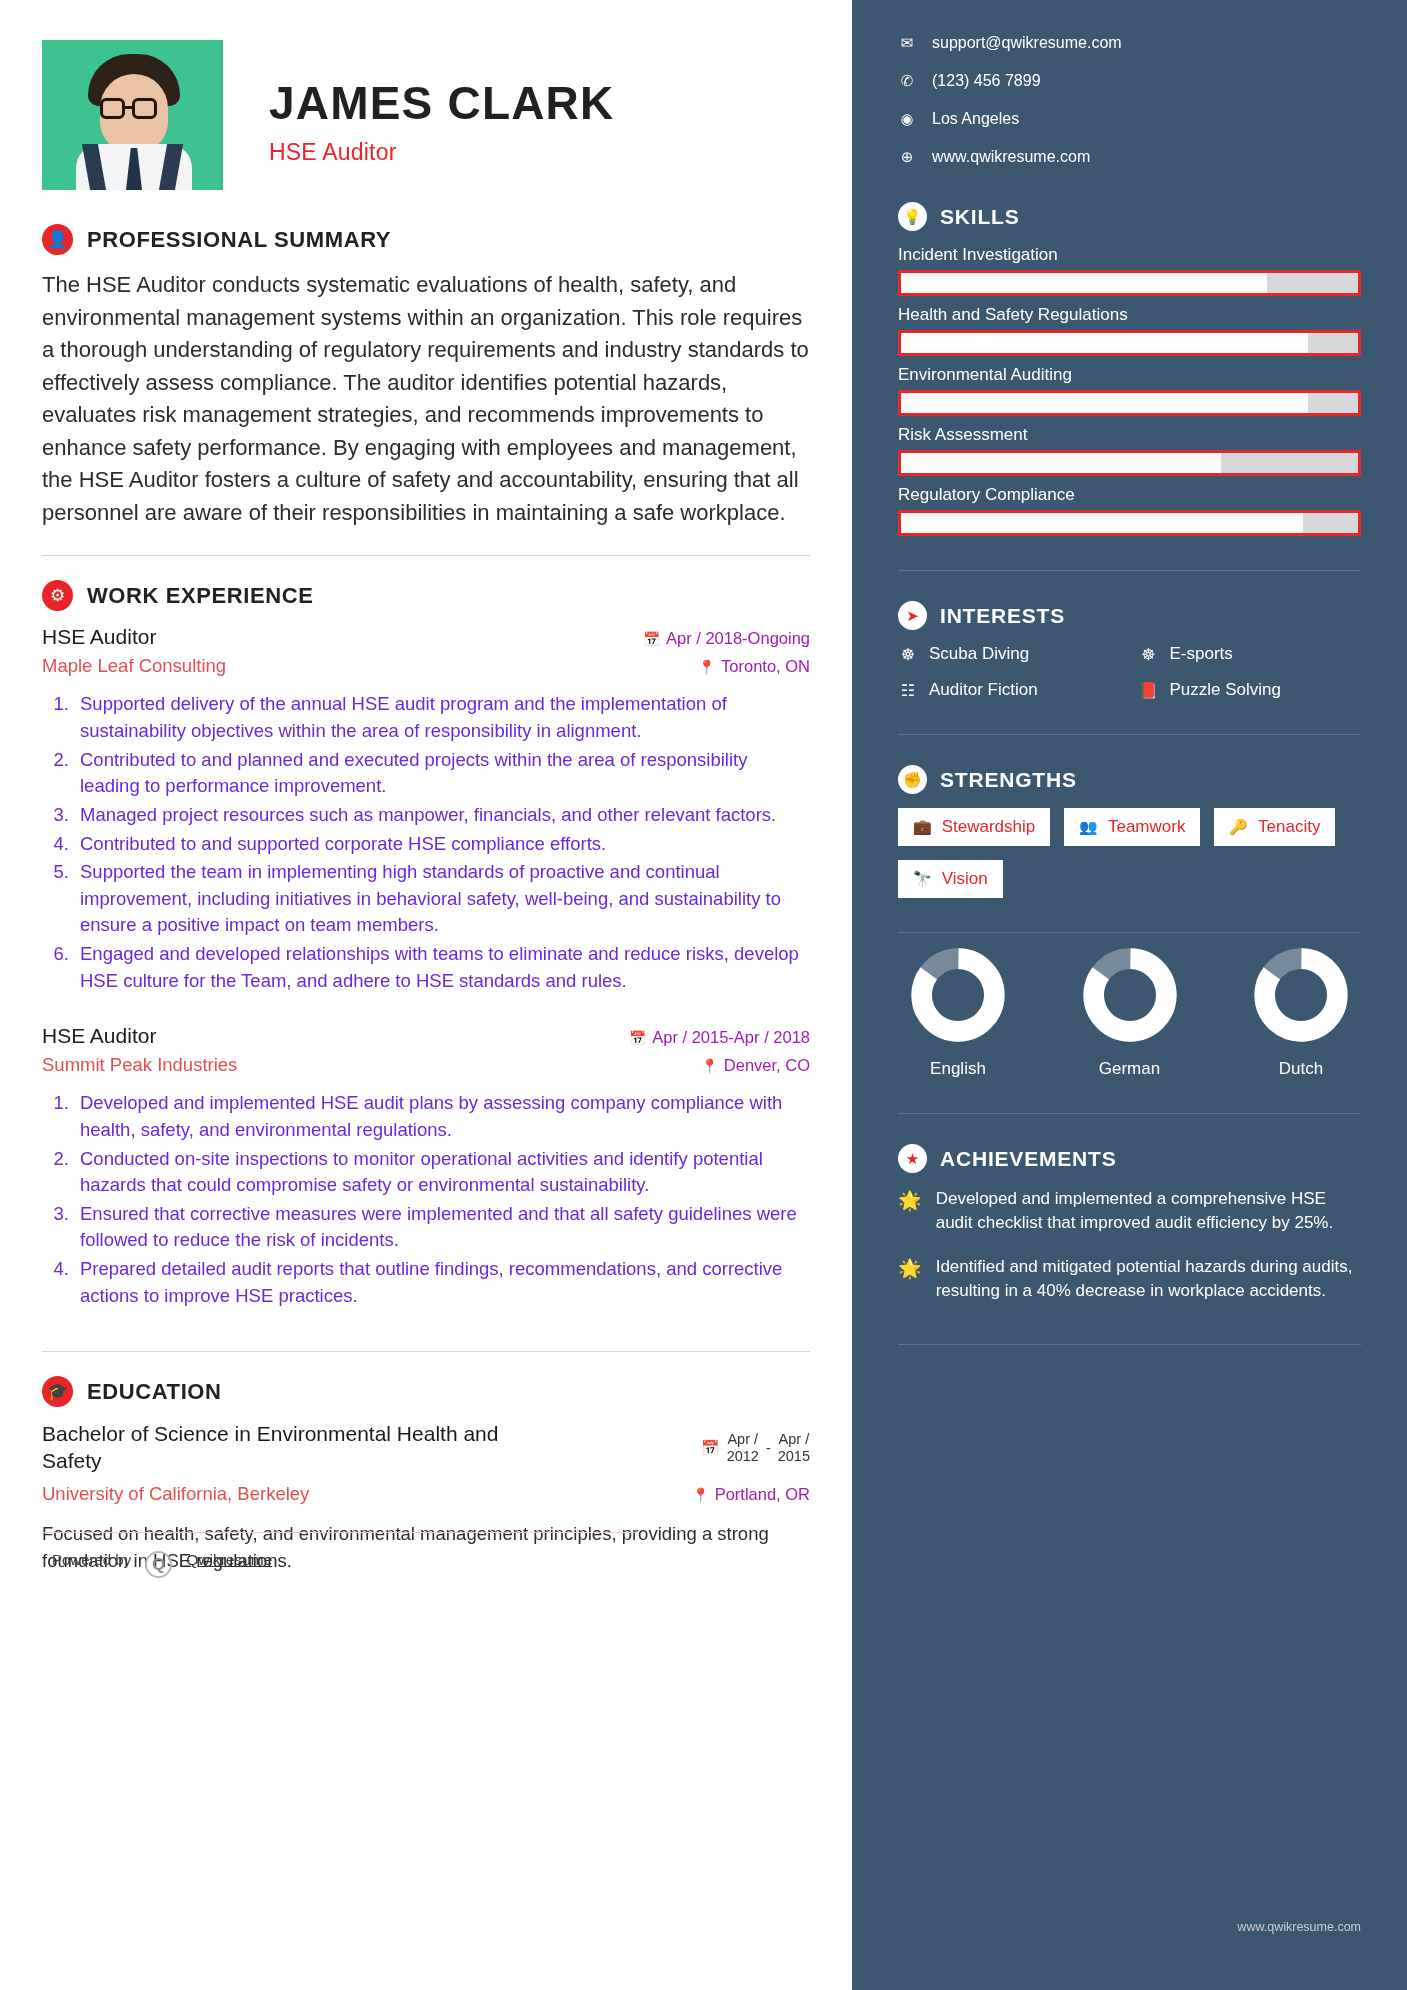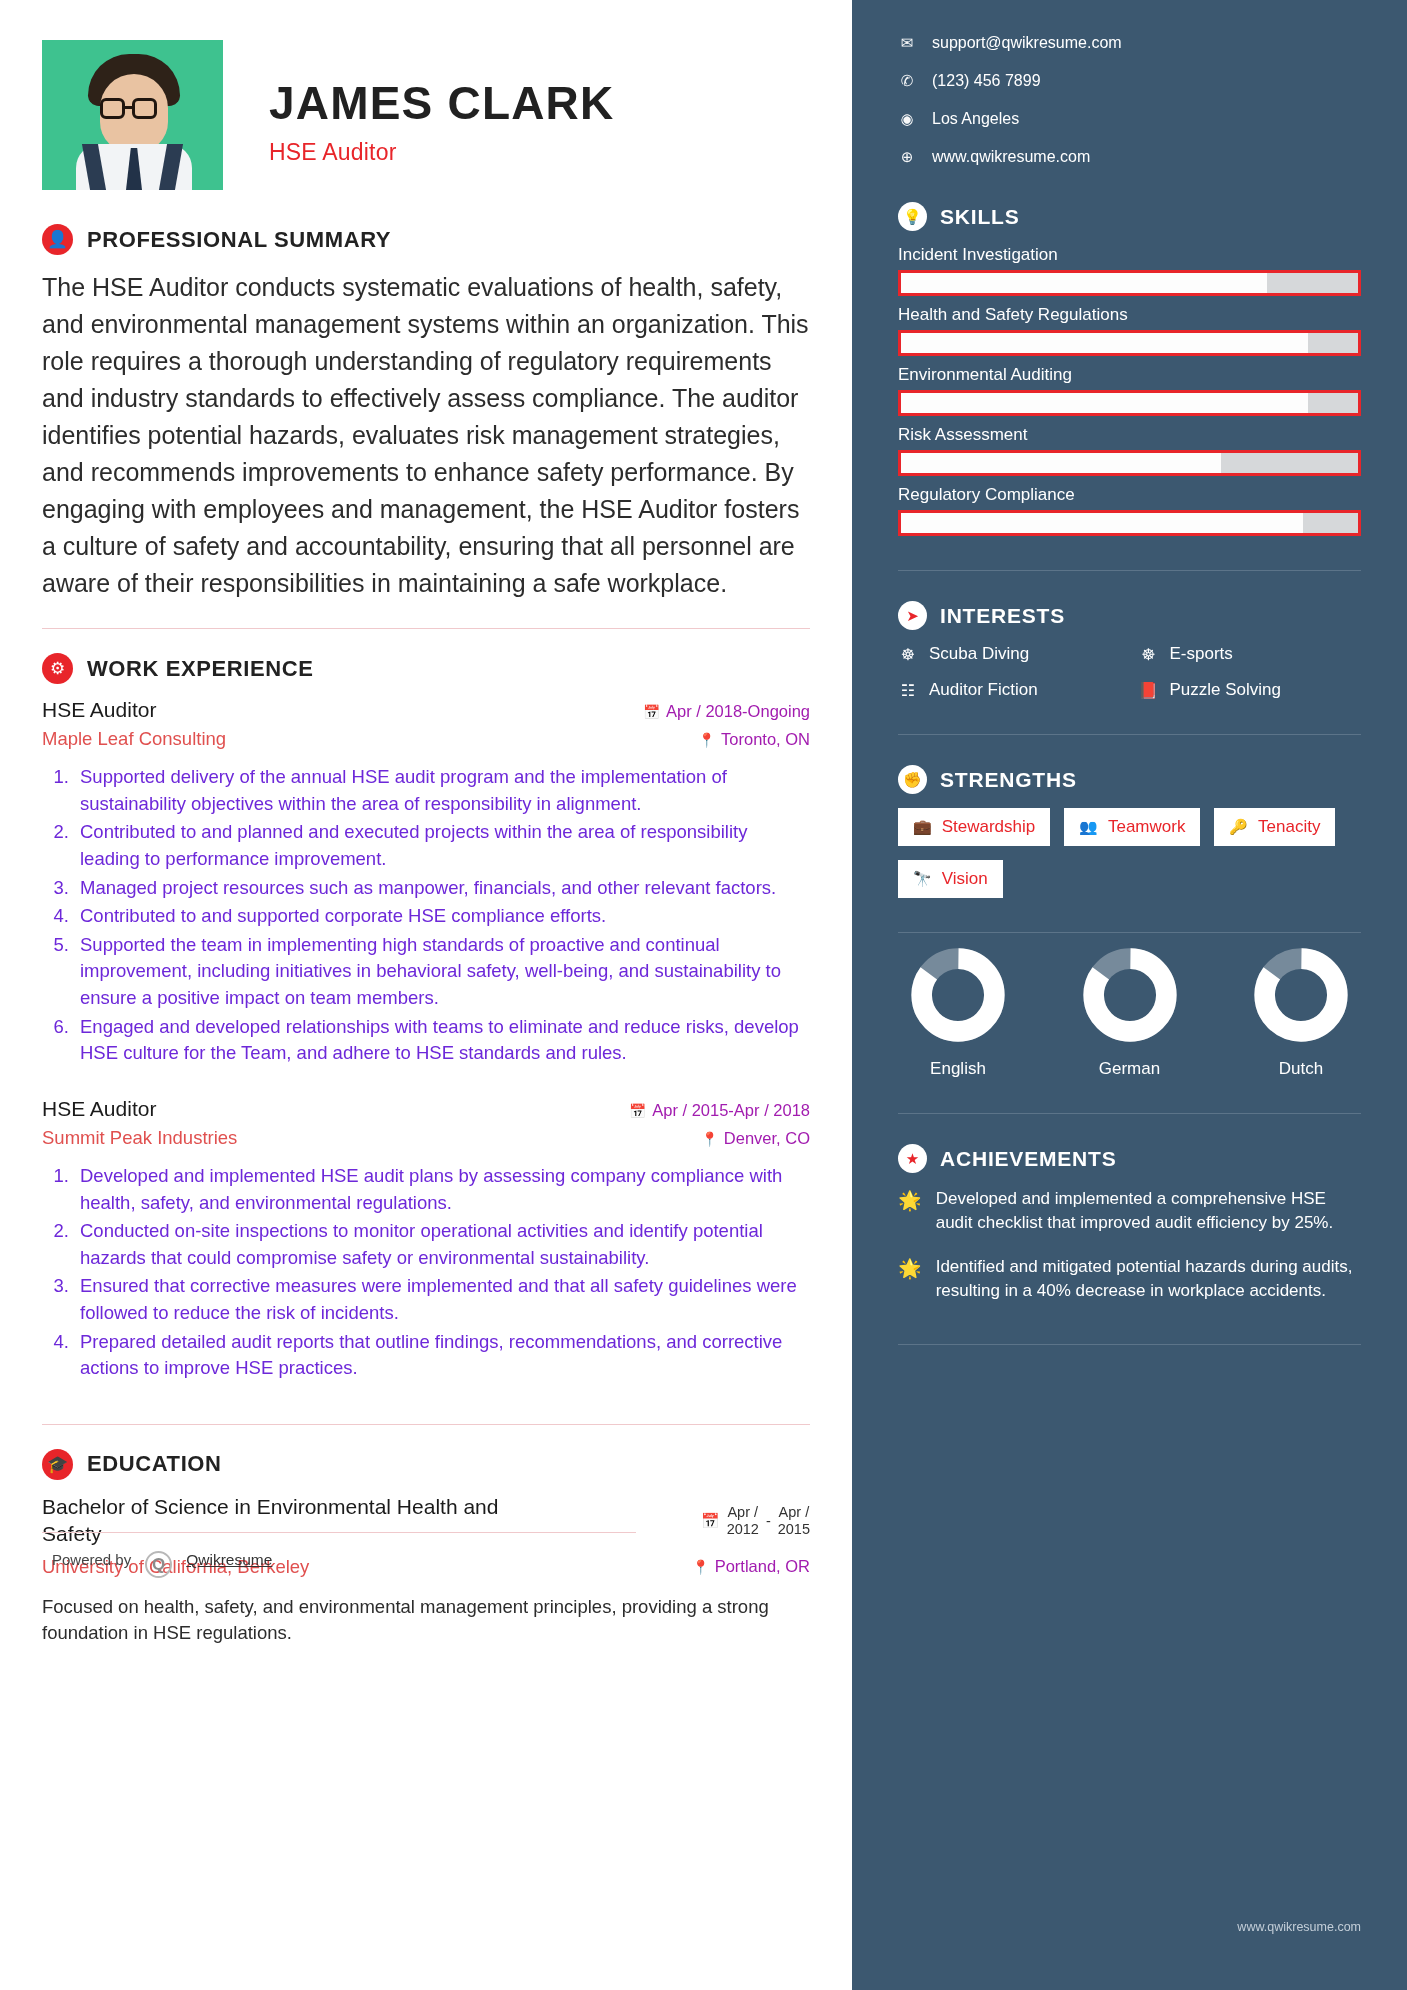--- a/index.html
+++ b/index.html
@@ -107,21 +107,21 @@
     background: #e8252a; color: #fff;
     display: flex; align-items: center; justify-content: center;
     font-size: 17px; line-height: 1;
     flex-shrink: 0;
   }
   .sec-title {
     font-size: 22px; font-weight: bold; color: #222; letter-spacing: .6px;
   }
 
   .summary-text {
-    font-size: 25px; line-height: 1.48; color: #2c2c2c;
+    font-size: 22px; line-height: 1.48; color: #2c2c2c;
   }
 
   .divider { height: 1px; background: #f0c9cc; margin: 26px 0 24px 0; }
 
   .job { margin-bottom: 6px; }
   .job-row {
     display: flex; justify-content: space-between; align-items: baseline;
   }
   .job-pos { font-size: 21px; color: #1b1b1b; }
   .job-org { font-size: 18.5px; color: #e0504f; }

